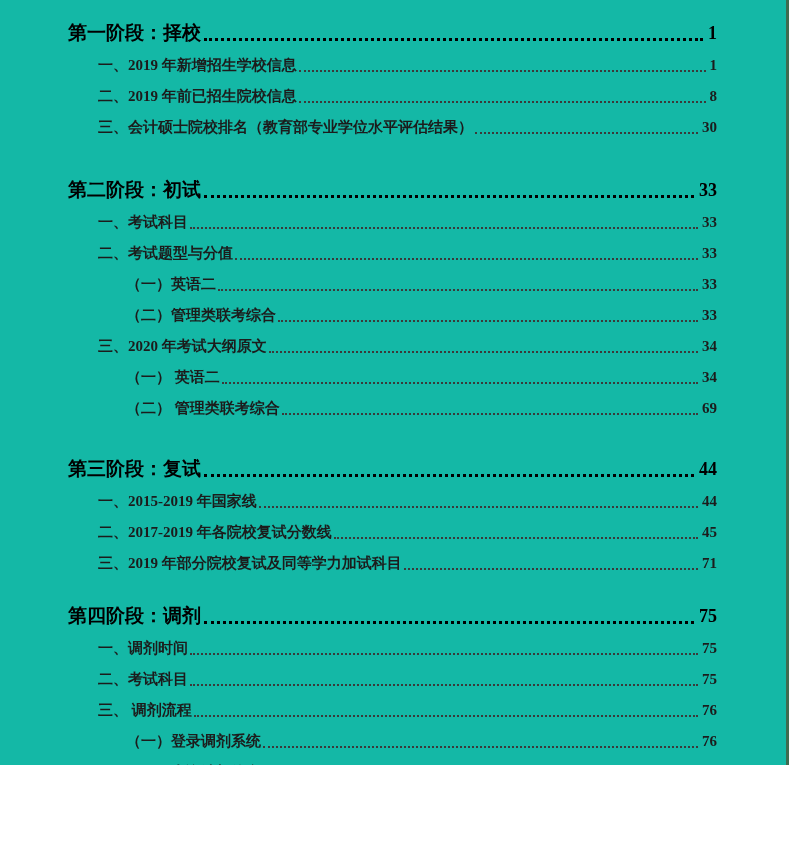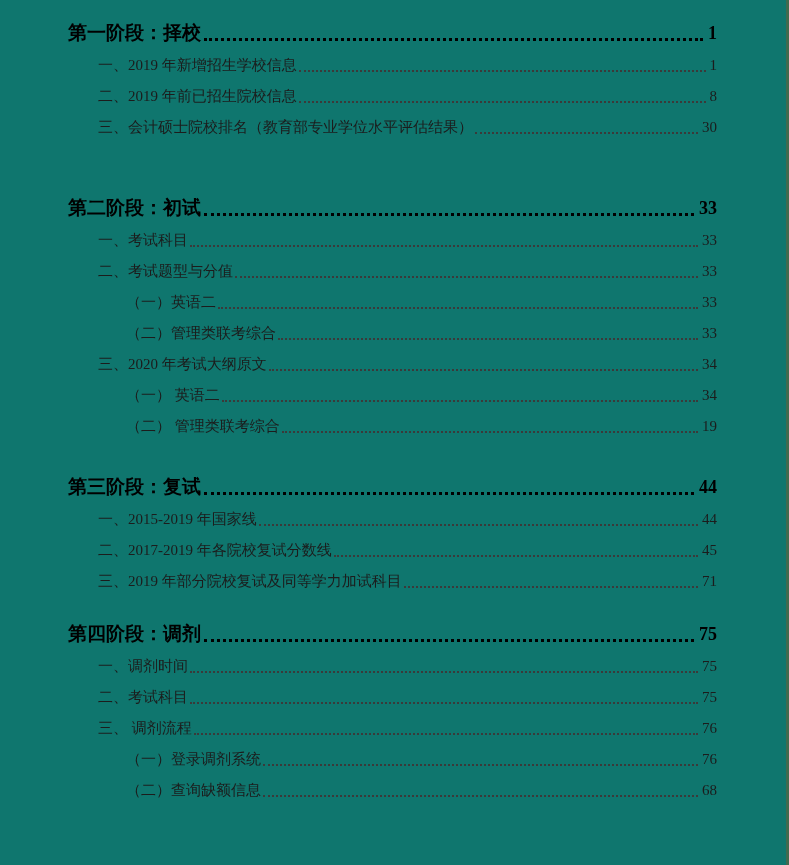--- a/index.html
+++ b/index.html
@@ -3,22 +3,22 @@
 <meta charset="utf-8">
 <style>
   html, body {
     margin: 0;
     padding: 0;
     background: #ffffff;
   }
   .page {
     position: relative;
     width: 789px;
-    height: 865px;
-    background: #0f766e;
+    height: 765px;
+    background: #14b8a6;
     overflow: hidden;
     font-family: "Liberation Serif", "DejaVu Serif", serif;
     color: #1c1c1c;
     box-sizing: border-box;
   }
   .right-edge {
     position: absolute;
     top: 0;
     right: 0;
     width: 3px;
@@ -28,20 +28,21 @@
   .toc {
     box-sizing: border-box;
     padding: 16px 72px 0 68px;
   }
   .toc-row {
     display: flex;
     align-items: center;
     height: 31px;
     font-size: 15px;
     white-space: nowrap;
+    font-weight: bold;
   }
   .toc-row.heading {
     height: 34px;
     font-size: 19px;
     font-weight: bold;
     color: #000000;
   }
   .toc-row .title {
     flex: 0 0 auto;
   }
@@ -62,21 +63,21 @@
   .pagenum {
     flex: 0 0 auto;
     font-size: 15px;
   }
   .heading .pagenum {
     font-size: 18px;
     font-weight: bold;
   }
   .lvl1 { padding-left: 30px; }
   .lvl2 { padding-left: 58px; align-items: center; }
-  .sec-gap-2 { margin-top: 48px; justify-content: center; }
+  .sec-gap-2 { margin-top: 30px; justify-content: center; }
   .sec-gap-3 { margin-top: 28px; }
   .sec-gap-4 { margin-top: 20px; }
 </style>
 </head>
 <body>
 
 <div class="page">
   <div class="toc">
 
     <div class="toc-row heading">
@@ -131,21 +132,21 @@
       <span class="pagenum">34</span>
     </div>
     <div class="toc-row item lvl2">
       <span class="title">（一） 英语二</span>
       <span class="leader"></span>
       <span class="pagenum">34</span>
     </div>
     <div class="toc-row item lvl2">
       <span class="title">（二） 管理类联考综合</span>
       <span class="leader"></span>
-      <span class="pagenum">19</span>
+      <span class="pagenum">69</span>
     </div>
 
     <div class="toc-row heading sec-gap-3">
       <span class="title">第三阶段：复试</span>
       <span class="leader"></span>
       <span class="pagenum">44</span>
     </div>
     <div class="toc-row item lvl1">
       <span class="title">一、2015-2019 年国家线</span>
       <span class="leader"></span>

